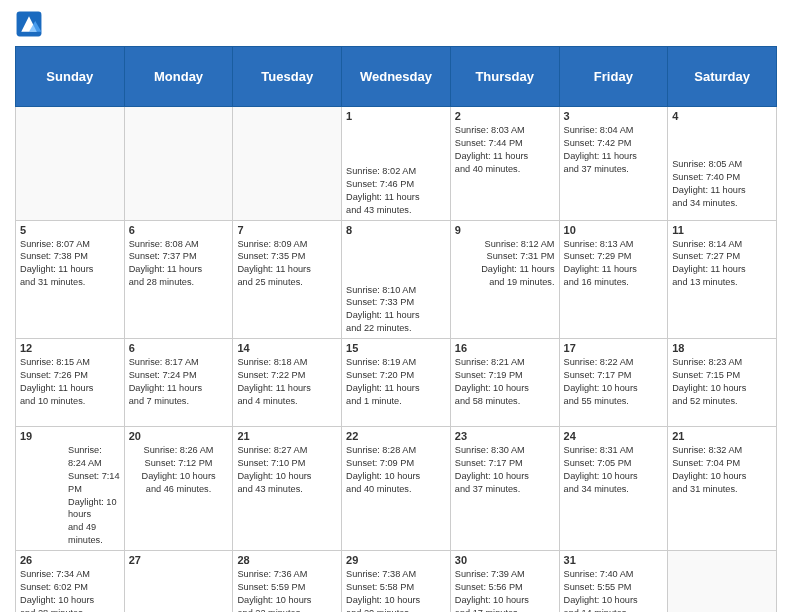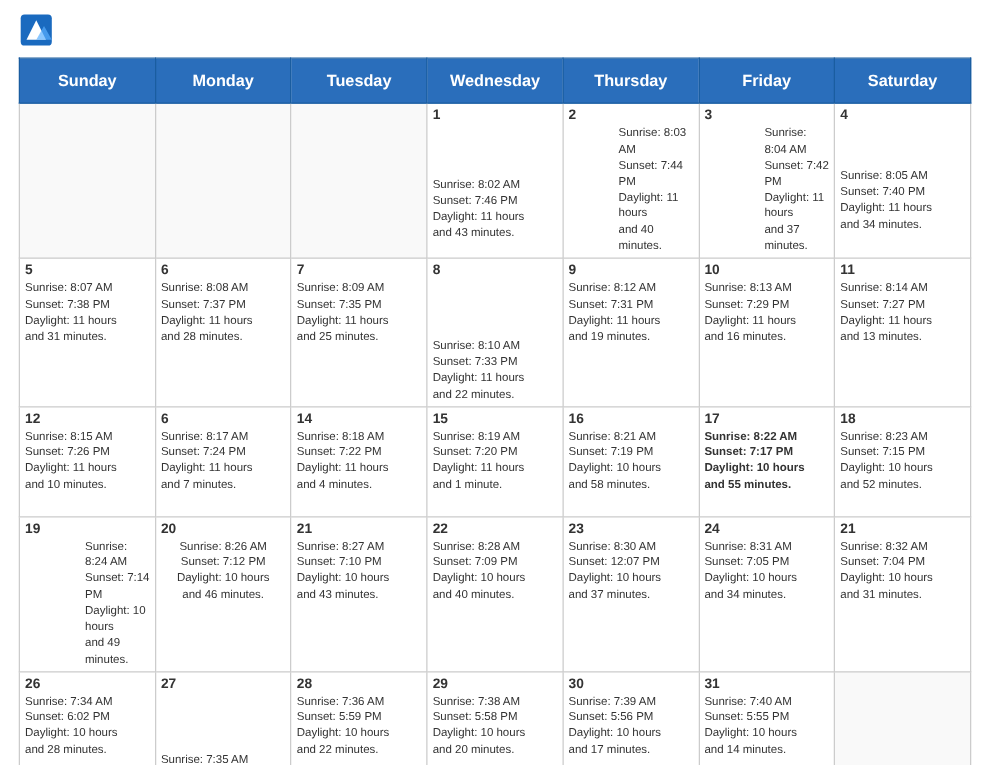--- a/index.html
+++ b/index.html
@@ -56,21 +56,21 @@
       flex: 1;
       border: 1px solid #ccc;
       border-collapse: collapse;
       width: 100%;
       table-layout: fixed;
     }
     .calendar th {
       background: #2a6ebb;
       color: #fff;
       text-align: center;
-      padding: 10px 2px;
+      padding: 22px 2px;
       font-size: 13px;
       font-weight: bold;
       border: 1px solid #1a5da0;
     }
     .calendar td {
       vertical-align: top;
       border: 1px solid #ccc;
       padding: 3px 4px;
       font-size: 9.5px;
       color: #333;
@@ -135,28 +135,28 @@
           <td class="empty"></td>
           <td>
             <span class="day-number">1</span>
             <div class="day-info" style="white-space: pre-line; margin-top: 43px;">Sunrise: 8:02 AM
 Sunset: 7:46 PM
 Daylight: 11 hours
 and 43 minutes.</div>
           </td>
           <td>
             <span class="day-number">2</span>
-            <div class="day-info" style="white-space: pre-line; margin-left: 40px;">Sunrise: 8:03 AM
+            <div class="day-info" style="white-space: pre-line;">Sunrise: 8:03 AM
 Sunset: 7:44 PM
 Daylight: 11 hours
 and 40 minutes.</div>
           </td>
           <td>
             <span class="day-number">3</span>
-            <div class="day-info" style="white-space: pre-line; margin-left: 48px;">Sunrise: 8:04 AM
+            <div class="day-info" style="white-space: pre-line;">Sunrise: 8:04 AM
 Sunset: 7:42 PM
 Daylight: 11 hours
 and 37 minutes.</div>
           </td>
           <td>
             <span class="day-number">4</span>
             <div class="day-info" style="white-space: pre-line; margin-top: 36px;">Sunrise: 8:05 AM
 Sunset: 7:40 PM
 Daylight: 11 hours
 and 34 minutes.</div>
@@ -186,21 +186,21 @@
           </td>
           <td>
             <span class="day-number">8</span>
             <div class="day-info" style="white-space: pre-line; margin-top: 48px;">Sunrise: 8:10 AM
 Sunset: 7:33 PM
 Daylight: 11 hours
 and 22 minutes.</div>
           </td>
           <td>
             <span class="day-number">9</span>
-            <div class="day-info" style="white-space: pre-line;">Sunrise: 8:12 AM
+            <div class="day-info" style="white-space: pre-line; text-align: right;">Sunrise: 8:12 AM
 Sunset: 7:31 PM
 Daylight: 11 hours
 and 19 minutes.</div>
           </td>
           <td>
             <span class="day-number">10</span>
             <div class="day-info" style="white-space: pre-line;">Sunrise: 8:13 AM
 Sunset: 7:29 PM
 Daylight: 11 hours
 and 16 minutes.</div>
@@ -244,21 +244,21 @@
           </td>
           <td>
             <span class="day-number">16</span>
             <div class="day-info" style="white-space: pre-line;">Sunrise: 8:21 AM
 Sunset: 7:19 PM
 Daylight: 10 hours
 and 58 minutes.</div>
           </td>
           <td>
             <span class="day-number">17</span>
-            <div class="day-info" style="white-space: pre-line; font-weight: bold;">Sunrise: 8:22 AM
+            <div class="day-info" style="white-space: pre-line;">Sunrise: 8:22 AM
 Sunset: 7:17 PM
 Daylight: 10 hours
 and 55 minutes.</div>
           </td>
           <td>
             <span class="day-number">18</span>
             <div class="day-info" style="white-space: pre-line;">Sunrise: 8:23 AM
 Sunset: 7:15 PM
 Daylight: 10 hours
 and 52 minutes.</div>
@@ -289,21 +289,21 @@
           <td>
             <span class="day-number">22</span>
             <div class="day-info" style="white-space: pre-line;">Sunrise: 8:28 AM
 Sunset: 7:09 PM
 Daylight: 10 hours
 and 40 minutes.</div>
           </td>
           <td>
             <span class="day-number">23</span>
             <div class="day-info" style="white-space: pre-line;">Sunrise: 8:30 AM
-Sunset: 12:07 PM
+Sunset: 7:17 PM
 Daylight: 10 hours
 and 37 minutes.</div>
           </td>
           <td>
             <span class="day-number">24</span>
             <div class="day-info" style="white-space: pre-line;">Sunrise: 8:31 AM
 Sunset: 7:05 PM
 Daylight: 10 hours
 and 34 minutes.</div>
           </td>

